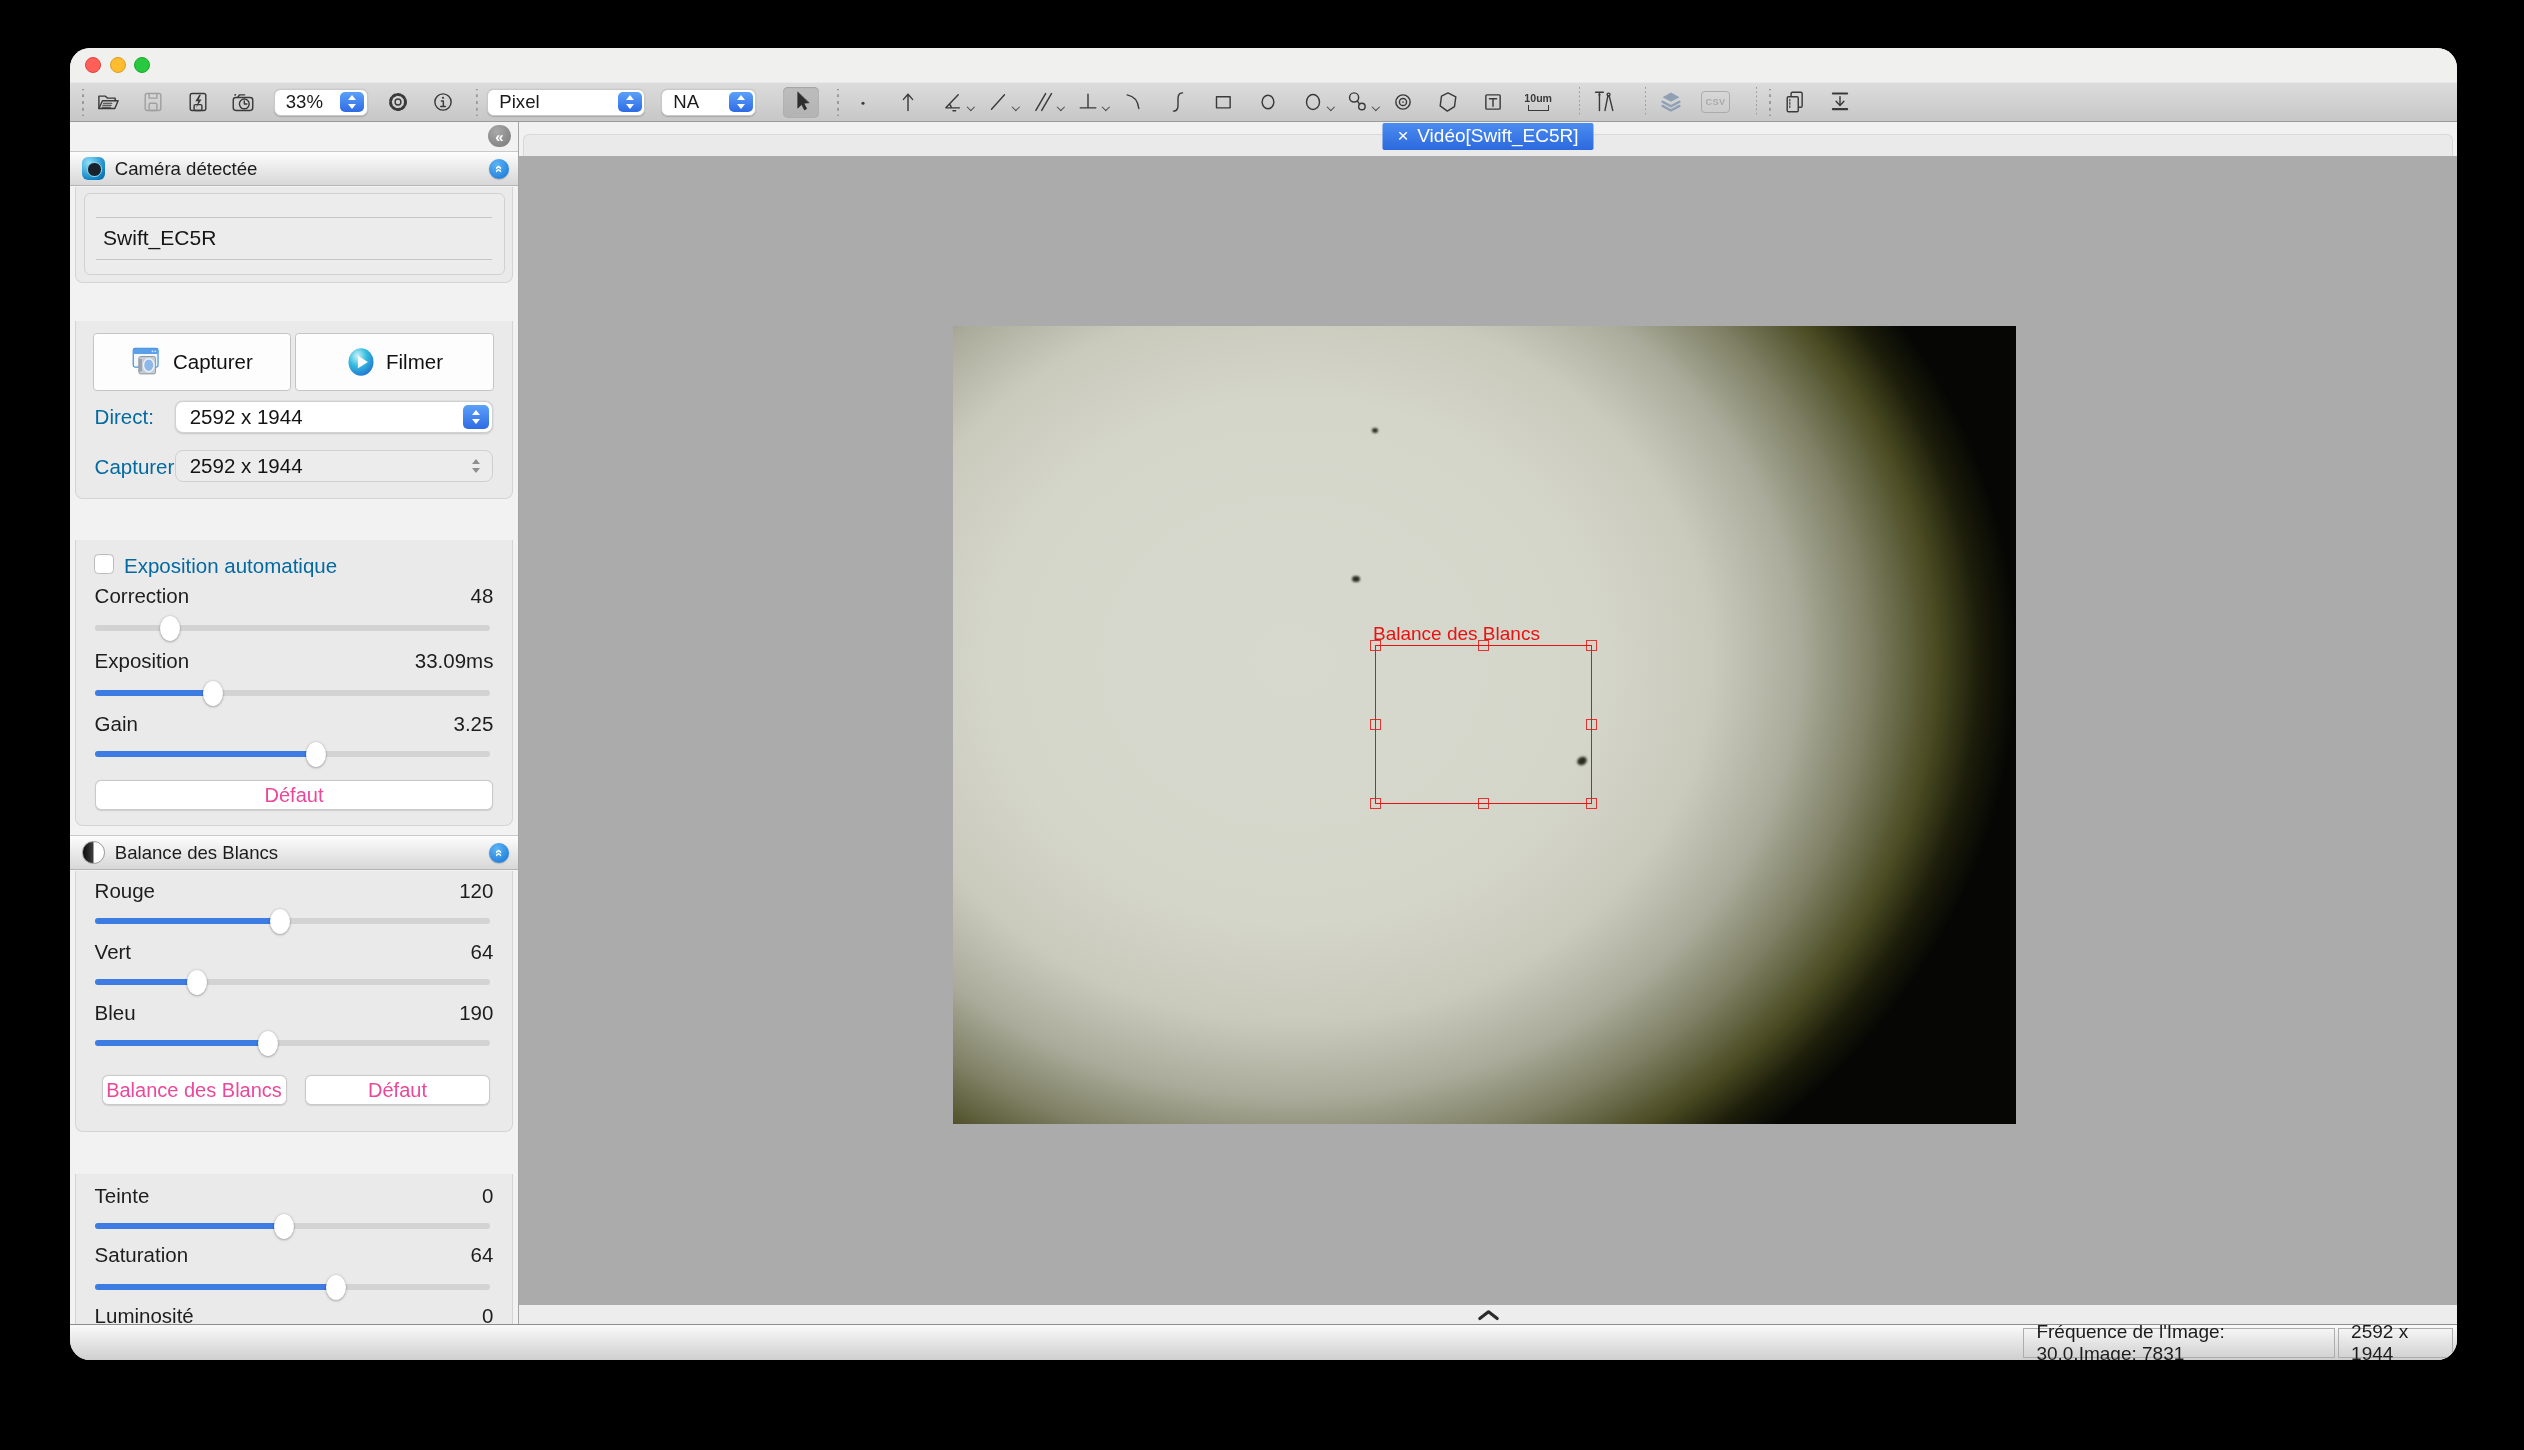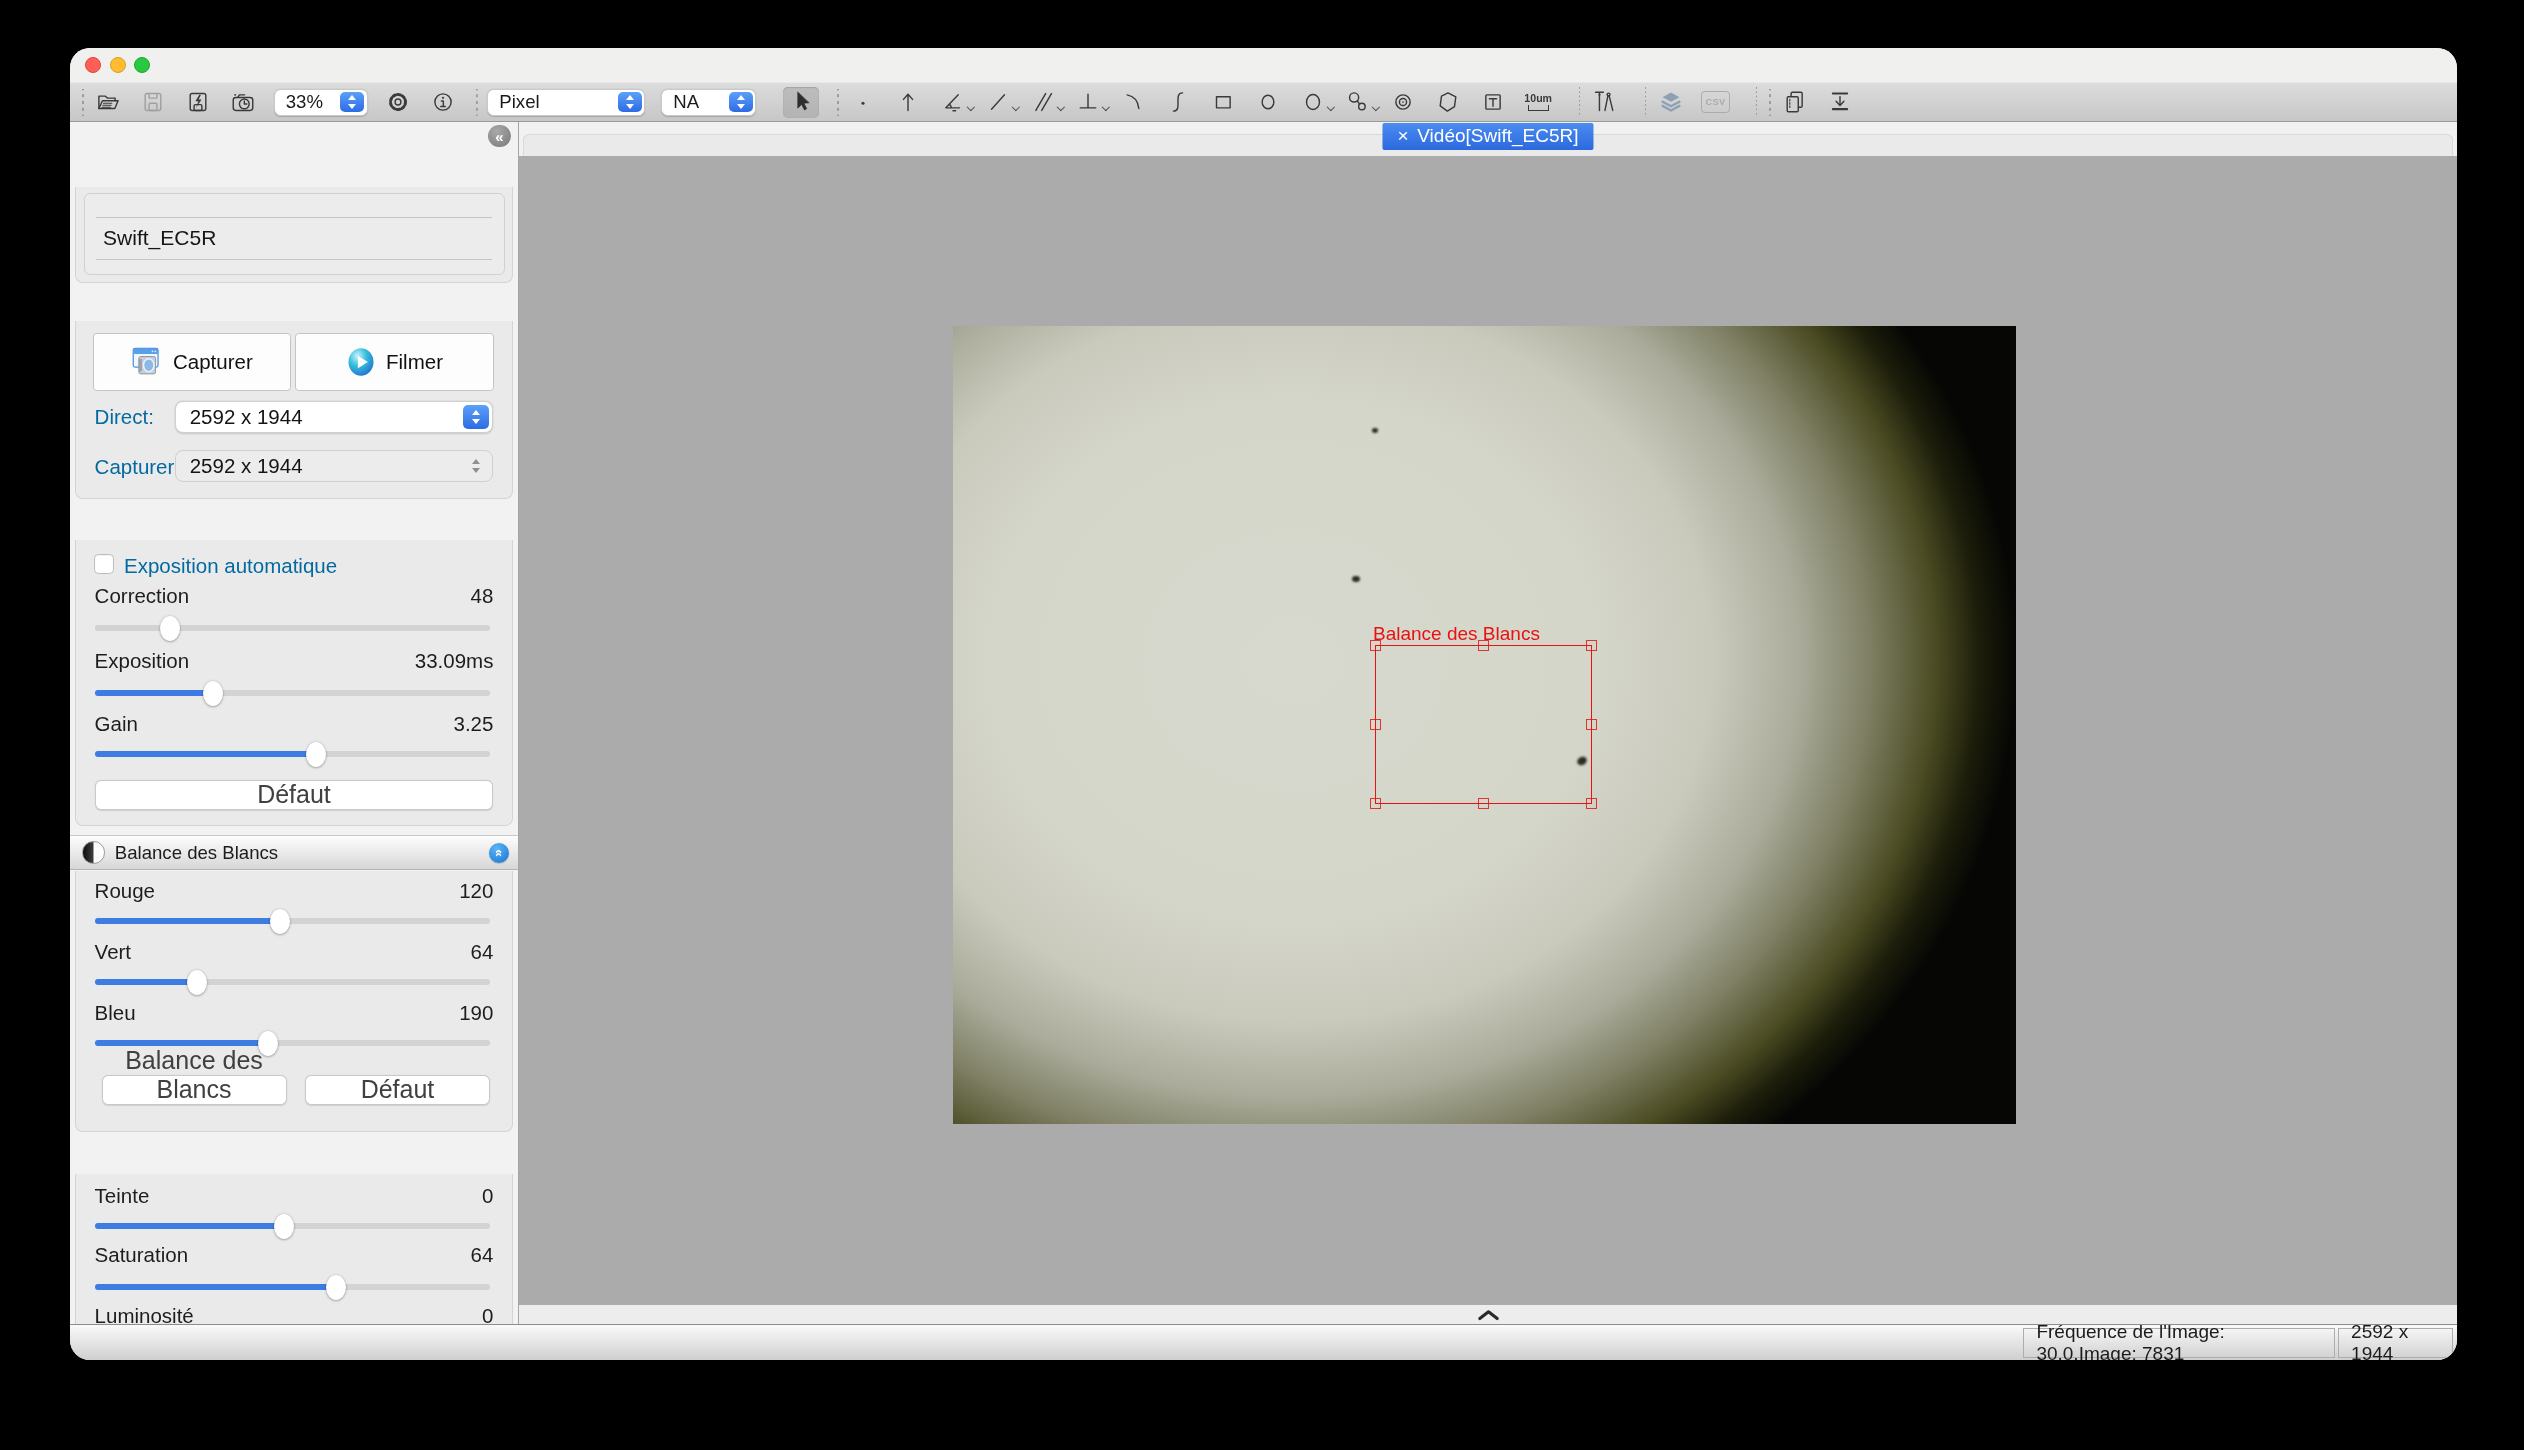--- a/index.html
+++ b/index.html
@@ -109,21 +109,21 @@
   .srow { position:absolute; left:18.6px; right:18.6px; height:26px; display:flex;
           justify-content:space-between; align-items:center; font-size:20.5px; color:#1d1d1d; }
   .slider { position:absolute; left:18.6px; right:22.4px; height:26px; }
   .slider .track { position:absolute; left:0; right:0; top:10px; height:6.2px; border-radius:3.1px;
                    background:#d3d3d3; }
   .slider .fill { position:absolute; left:0; top:10px; height:6.2px; border-radius:3.1px;
                   background:#3d7ce2; }
   .slider .thumb { position:absolute; top:0.6px; width:20px; height:25px; border-radius:50%;
                   background:#fff; box-shadow:0 0.6px 2.5px rgba(0,0,0,.4); }
   .wbtn { position:absolute; background:#fff; border:0.6px solid #c9c9c9; border-radius:6.2px;
-          font-size:25px; color:#404040; display:flex; align-items:flex-end; justify-content:center;
+          font-size:20px; color:#ec4899; display:flex; align-items:center; justify-content:center;
           box-shadow:0 0.6px 1.2px rgba(0,0,0,.12); font-family:inherit; }
   .checkbox { position:absolute; width:20px; height:20px; background:#fff;
           border:0.9px solid #bdbdbd; border-radius:4.3px; box-shadow:inset 0 0.6px 1.2px rgba(0,0,0,.08); }
   .dsel { position:absolute; height:32px; background:#fff; border:0.6px solid #d0d0d0;
           border-radius:8px; box-shadow:0 0.6px 1.9px rgba(0,0,0,.16); display:flex;
           align-items:center; padding-left:13.7px; font-size:20.5px; color:#141414; }
   .dsel .stepper { right:3.1px; top:3.1px; bottom:3.1px; width:26px; }
   .dsel.gray { background:#ececec; box-shadow:none; }
   .dsel.gray .stepper { background:transparent; }
   .dsel.gray .tri-u { border-bottom-color:#8e8e8e; }
@@ -395,20 +395,27 @@
     </button>
   </div>
 
   <div class="content">
 
     <div class="sidebar">
       <div class="collapse-side">
         <span>«</span>
       </div>
 
+      <div class="phead" style="top:29px">
+        <i class="ic-cam"></i>
+        <span class="ptitle">Caméra détectée</span>
+        <span class="pcollapse">
+            <span>«</span>
+          </span>
+      </div>
       <div class="pbody" style="top:65px; height:96px">
         <div class="camlist">
           <i class="l1"></i>
             <i class="l2"></i>
           <span class="camname">Swift_EC5R</span>
         </div>
       </div>
 
       <div class="pbody" style="top:199px; height:178px">
         <button class="bigbtn" style="left:17.4px; width:198px">

